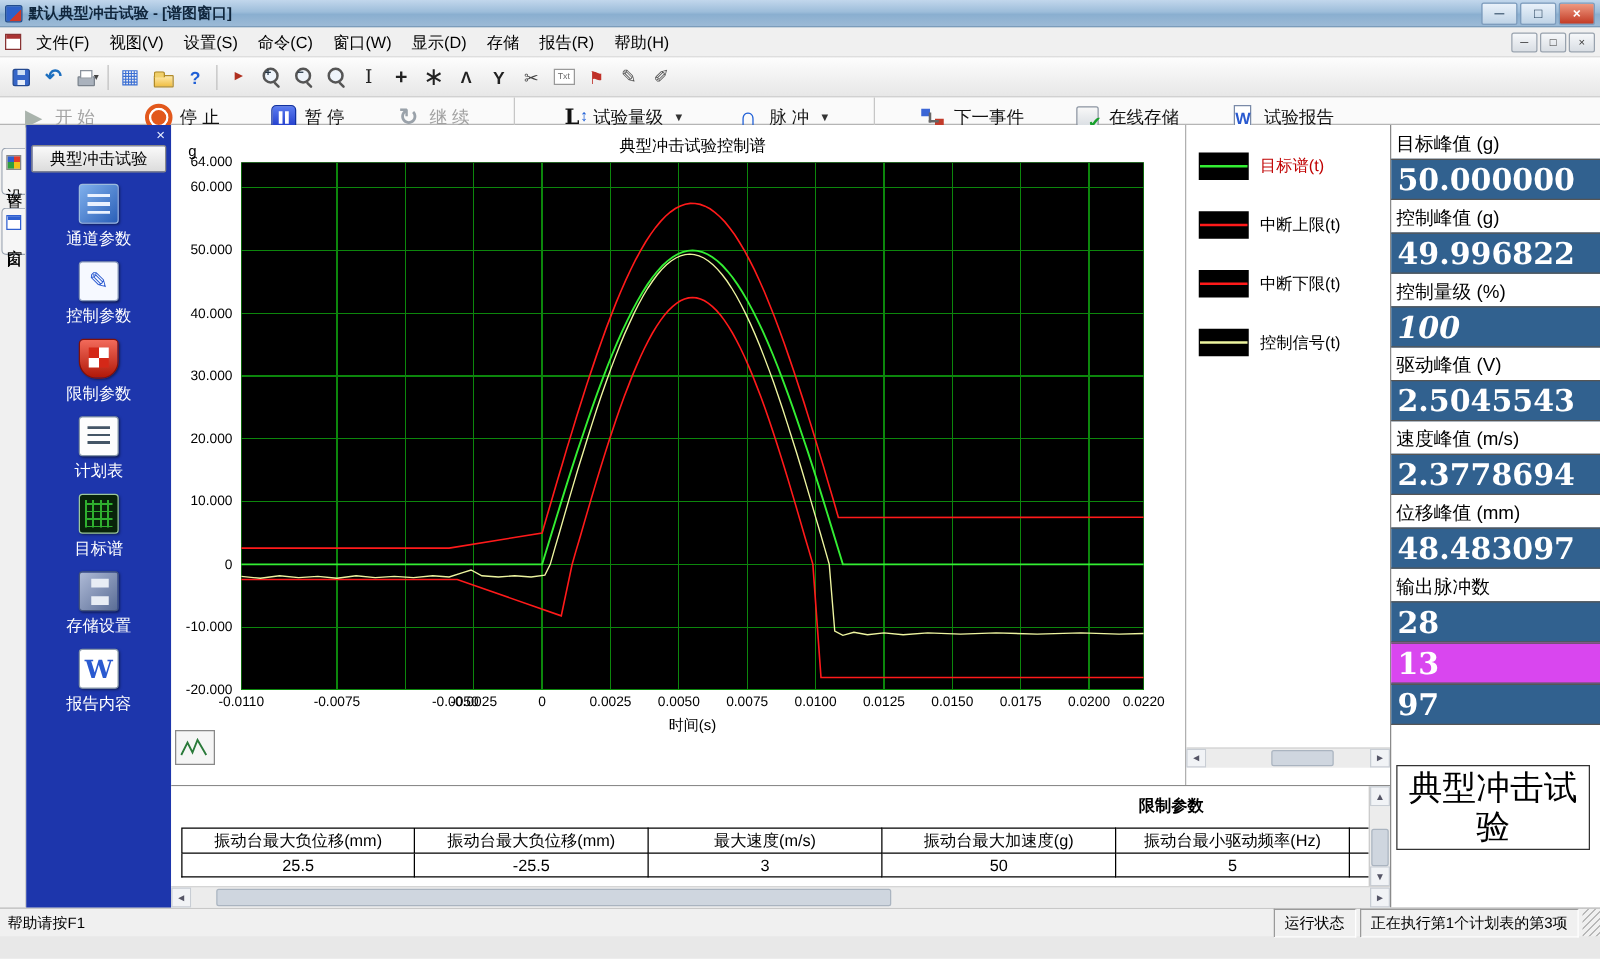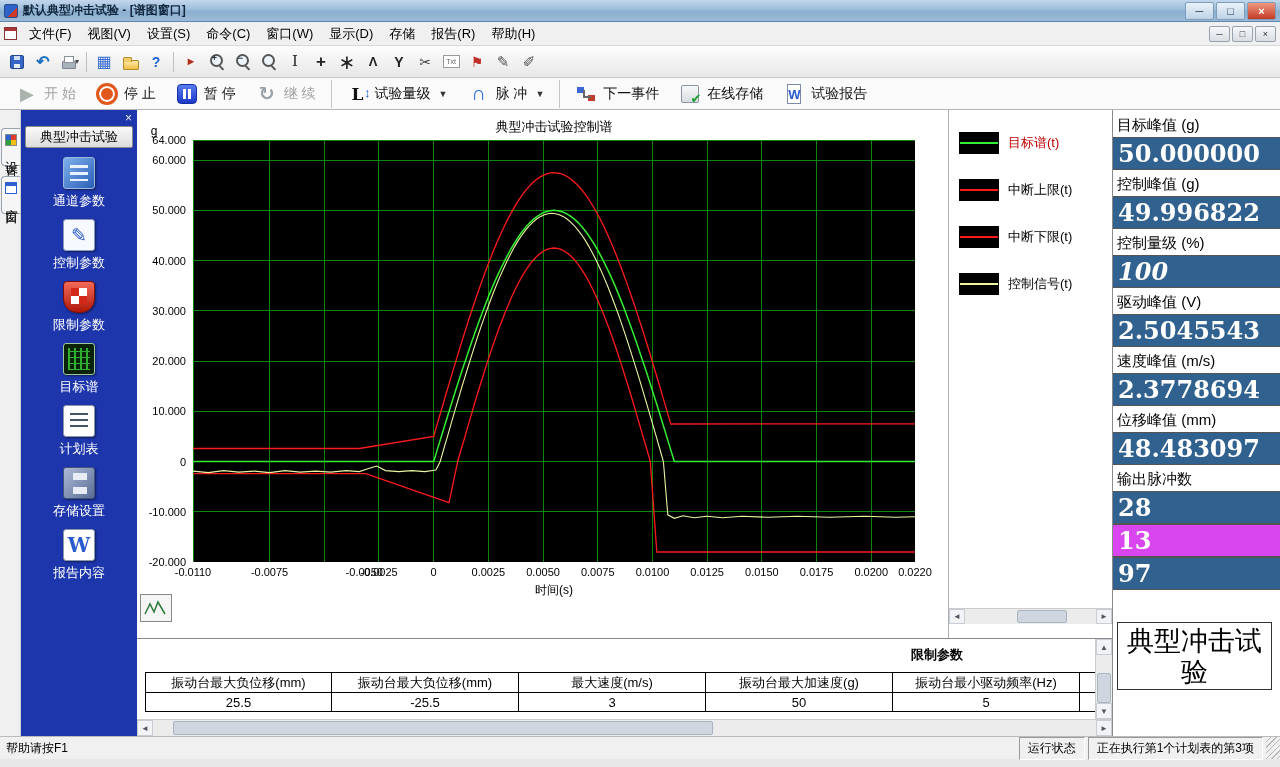--- a/index.html
+++ b/index.html
@@ -51,21 +51,21 @@
 .ic-cur1::before{content:"Λ";font-size:13px;color:#222;font-weight:bold}
 .ic-cur2::before{content:"Y";font-size:14px;color:#222;font-weight:bold}
 .ic-scissors::before{content:"✂";font-size:14px;color:#444}
 .ic-txt{width:17px;height:13px;border:1px solid #999;background:#fff}
 .ic-txt::before{content:"Txt";font-size:7px;color:#666}
 .ic-flag::before{content:"⚑";color:#c03028;font-size:14px}
 .ic-pencil::before{content:"✎";font-size:15px;color:#555}
 .ic-brush::before{content:"✐";font-size:15px;color:#555}
 
 
-.toolbar2{height:32px;display:flex;align-items:center;padding:0 6px;background:#fafafa;border-bottom:1px solid #b5b5b5;gap:0}
+.toolbar2{height:22px;display:flex;align-items:flex-start;padding:0 6px;background:#fafafa;border-bottom:1px solid #b5b5b5;gap:20px}
 .ctrl-btn{display:flex;align-items:center;gap:6px;padding:4px 9px;background:none;border:1px solid transparent;font-size:14px;color:#111;font-family:inherit;white-space:nowrap}
 .ctrl-btn.disabled .ctrl-label{color:#a2a2a2}
 .dd{font-size:9px;color:#333;margin-left:2px}
 .tsep2{width:1px;height:28px;background:#c6c6c6;margin:0 5px;flex:none}
 .cic{display:inline-flex;align-items:center;justify-content:center;width:22px;height:22px;position:relative;flex:none}
 .cic-play::before{content:"▶";font-size:18px;color:#a9b3ac}
 .cic-stop::before{content:"";width:16px;height:16px;border-radius:50%;border:3px solid #e2581c;box-shadow:inset 0 0 0 2px #fff;background:#e2581c}
 .cic-pause::before{content:"";position:absolute;inset:1px;background:linear-gradient(#5b7cf0,#1c37c8);border:1px solid #1030a0;border-radius:4px}
 .cic-pause::after{content:"";position:absolute;left:7px;top:6px;width:3px;height:10px;background:#fff;box-shadow:5px 0 0 #fff}
 .cic-resume::before{content:"↻";font-size:19px;color:#9aa2aa;font-weight:bold}
@@ -341,26 +341,26 @@
           </div>
           <div class="side-item">
             <span class="sic sic-control"></span>
             <span class="side-label">控制参数</span>
           </div>
           <div class="side-item">
             <span class="sic sic-limit"></span>
             <span class="side-label">限制参数</span>
           </div>
           <div class="side-item">
+            <span class="sic sic-schedule"></span>
+            <span class="side-label">计划表</span>
+          </div>
+          <div class="side-item">
             <span class="sic sic-target"></span>
             <span class="side-label">目标谱</span>
-          </div>
-          <div class="side-item">
-            <span class="sic sic-schedule"></span>
-            <span class="side-label">计划表</span>
           </div>
           <div class="side-item">
             <span class="sic sic-storage"></span>
             <span class="side-label">存储设置</span>
           </div>
           <div class="side-item">
             <span class="sic sic-report"></span>
             <span class="side-label">报告内容</span>
           </div>
         </div>

